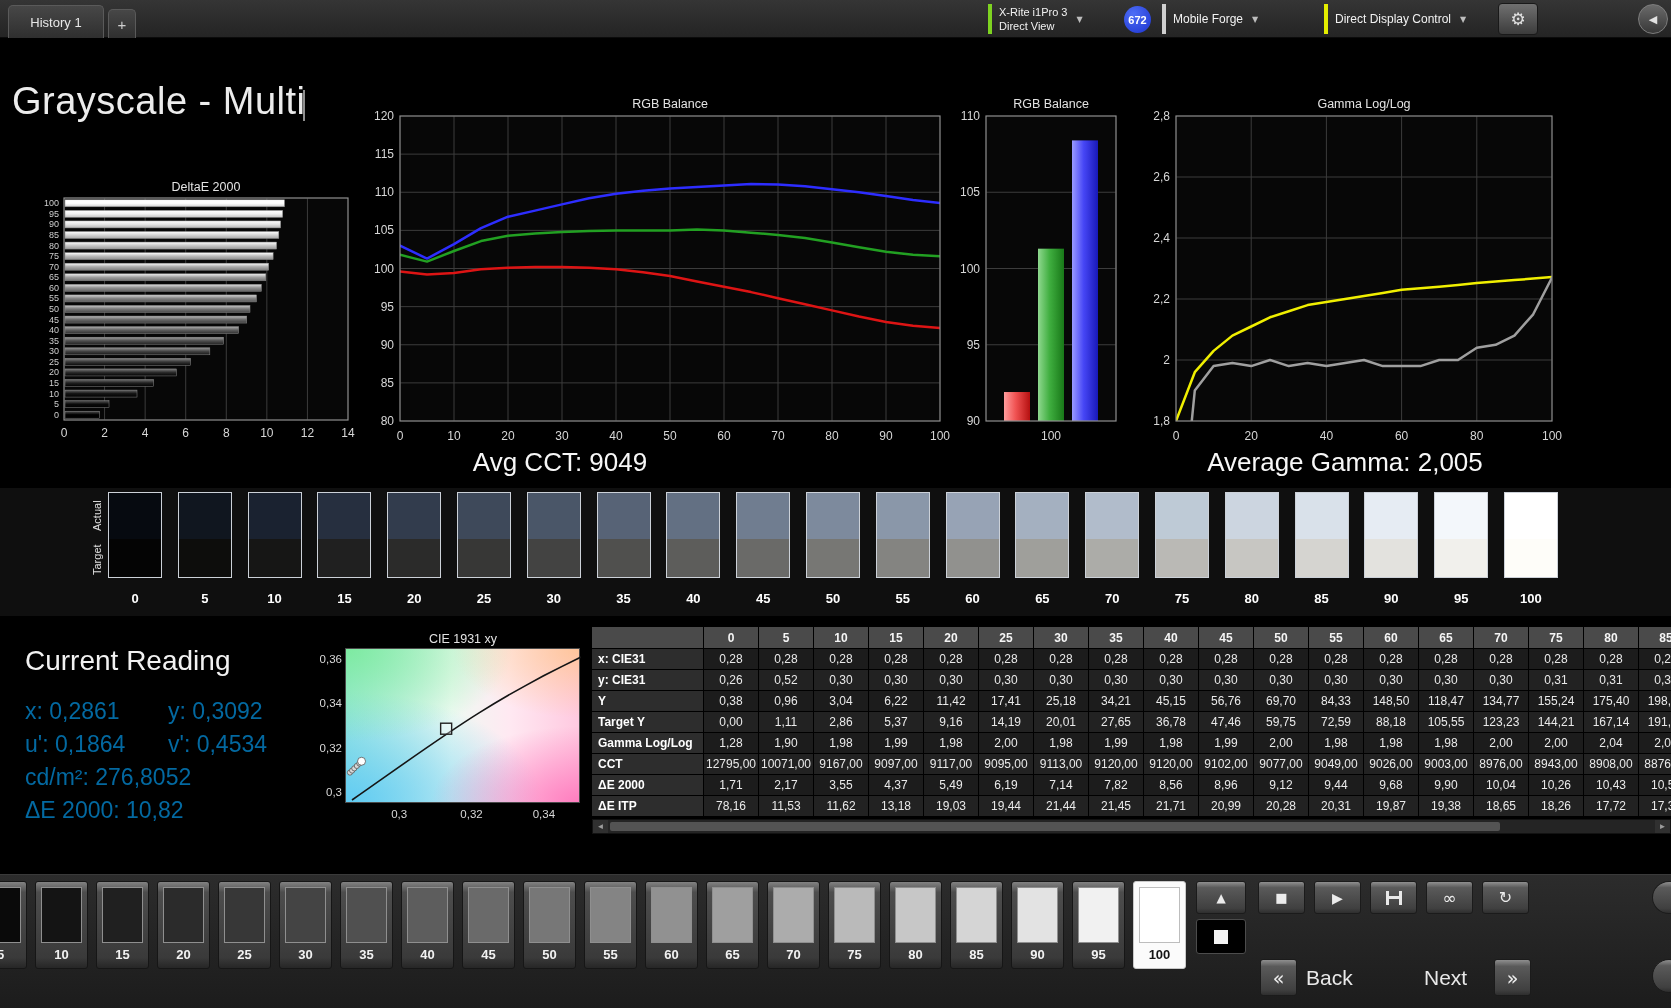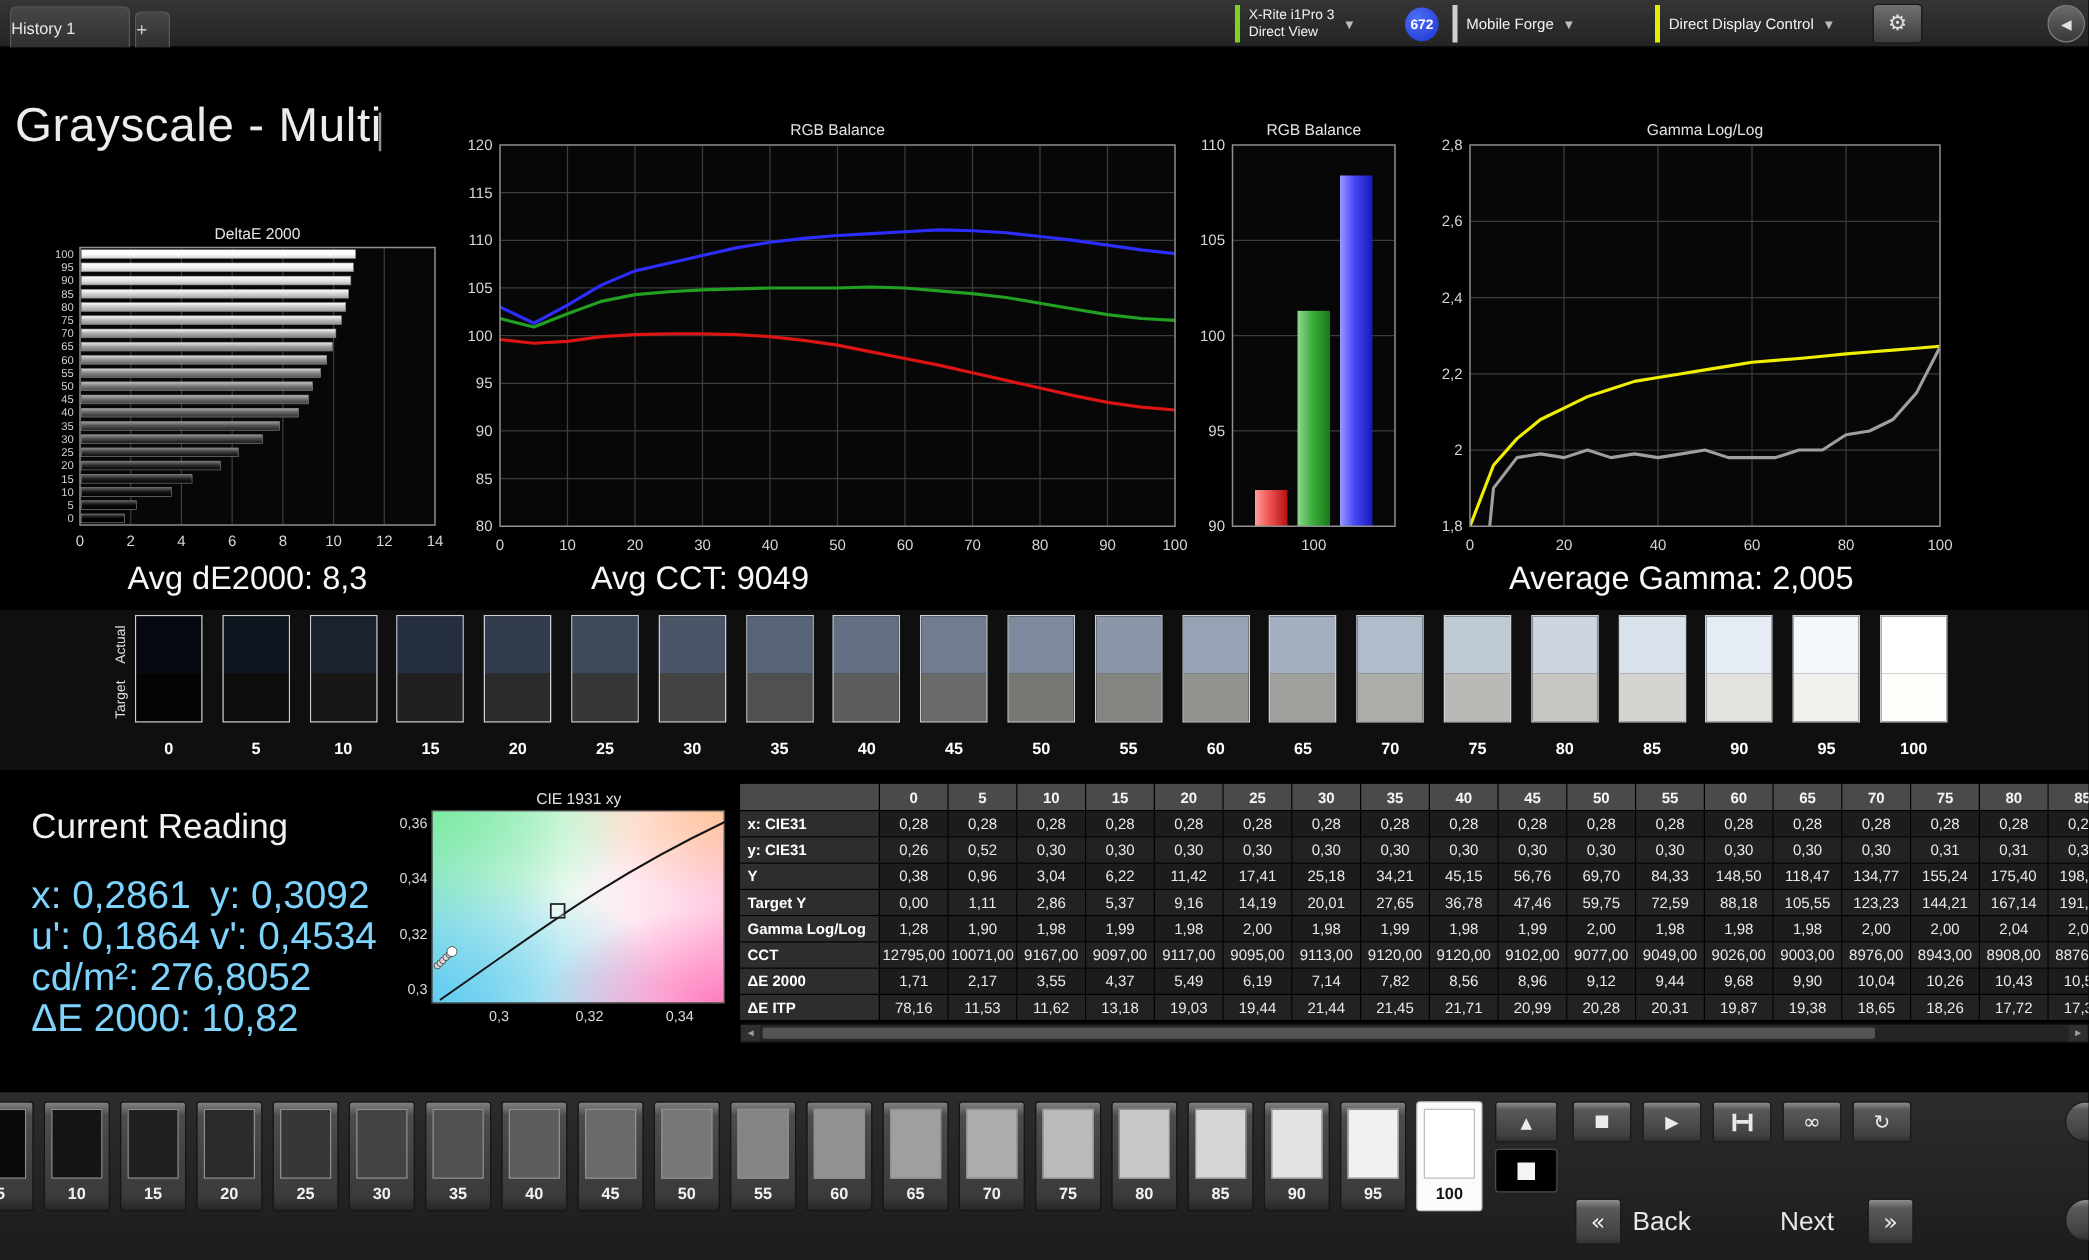--- a/index.html
+++ b/index.html
@@ -2,21 +2,21 @@
 <html><head>
 <meta charset="utf-8">
 <style>
 *{box-sizing:border-box}
 html,body{margin:0;padding:0;background:#000}
 body{font-family:"Liberation Sans",sans-serif;-webkit-font-smoothing:antialiased}
 .screen{position:relative;width:1671px;height:1008px;background:#000;overflow:hidden;color:#fff}
 
 
 .topbar{position:absolute;top:0;left:0;width:100%;height:38px;background:linear-gradient(#353535,#242424);border-bottom:1px solid #0b0b0b}
-.tab{position:absolute;top:5px;height:33px;background:linear-gradient(#474747,#2f2f2f);border:1px solid #5a5a5a;border-bottom:none;border-radius:5px 5px 0 0;display:flex;align-items:center;justify-content:flex-start;color:#e8e8e8;font-size:13px;cursor:pointer}
+.tab{position:absolute;top:5px;height:33px;background:linear-gradient(#474747,#2f2f2f);border:1px solid #5a5a5a;border-bottom:none;border-radius:5px 5px 0 0;display:flex;align-items:center;justify-content:center;color:#e8e8e8;font-size:13px;cursor:pointer}
 .tab.history{left:8px;width:96px}
 .tab.plus{left:108px;width:28px;top:9px;height:29px;color:#cfcfcf;font-size:15px}
 .tb-sec{position:absolute;top:2px;height:34px;display:flex;align-items:center;cursor:pointer}
 .accent{width:4px;height:30px;margin-right:7px;flex:0 0 4px}
 .two-line{display:flex;flex-direction:column;justify-content:center;font-size:11px;line-height:1.3;color:#f2f2f2;white-space:nowrap}
 .one-line{font-size:12px;color:#f2f2f2;white-space:nowrap}
 .chev{font-size:8px;color:#bdbdbd;margin-left:9px}
 .badge{position:absolute;left:1124px;top:6px;width:27px;height:27px;border-radius:50%;background:radial-gradient(circle at 35% 30%,#4e6ef6,#1225c4);color:#fff;font-size:11px;font-weight:bold;display:flex;align-items:center;justify-content:center}
 .gear-btn{position:absolute;left:1498px;top:3px;width:40px;height:32px;background:linear-gradient(#707070,#3c3c3c);border:1px solid #191919;border-radius:4px;display:flex;align-items:center;justify-content:center;font-size:17px;color:#e2e2e2;cursor:pointer}
 .corner-btn{position:absolute;left:1638px;top:4px;width:30px;height:30px;border-radius:50%;background:linear-gradient(#6a6a6a,#383838);border:1px solid #7d7d7d;display:flex;align-items:center;justify-content:center;font-size:11px;color:#e2e2e2;cursor:pointer}
@@ -51,21 +51,21 @@
 #vl-target{top:52px;height:40px}
 .swatches{position:absolute;left:108px;top:4px;width:1450px;display:flex;justify-content:space-between}
 .swatch{width:54px}
 .patch{height:86px;border:1px solid #ccd1d8;overflow:hidden}
 .patch-actual{height:55%}
 .patch-target{height:45%}
 .swatch-label{text-align:center;font-weight:bold;font-size:13px;color:#fff;margin-top:13px}
 
 
 .cr-title{position:absolute;left:25px;top:645px;font-size:28px;color:#f2f2f2}
-.cr{position:absolute;font-size:31px;color:#7dd3fc;white-space:nowrap}
+.cr{position:absolute;font-size:23px;color:#0369a1;white-space:nowrap}
 #cr-x{left:25px;top:698px}#cr-y{left:168px;top:698px}
 #cr-u{left:25px;top:731px}#cr-v{left:168px;top:731px}
 #cr-lum{left:25px;top:764px}
 #cr-de{left:25px;top:797px}
 
 
 .cie-wrap{position:absolute;left:330px;top:632px;width:266px;height:200px}
 .cie-title{position:absolute;top:0;left:0;width:100%;text-align:center;font-size:12.5px;color:#e2e2e2}
 .cie-plot{position:absolute;left:15px;top:16px;width:235px;height:155px;
  background:
@@ -446,21 +446,20 @@
       <defs>
         <clipPath id="svg-gamma-clip">
           <rect x="46" y="20" width="376" height="305"></rect>
         </clipPath>
       </defs>
       <polyline points="46.0,325.0 64.8,276.2 83.6,254.9 102.4,239.6 121.2,230.5 140.0,221.3 158.8,215.2 177.6,209.1 196.4,206.0 215.2,203.0 234.0,199.9 252.8,196.9 271.6,193.8 290.4,192.3 309.2,190.8 328.0,189.0 346.8,187.1 365.6,185.6 384.4,184.1 403.2,182.6 422.0,181.0" fill="none" stroke="#f0ef00" stroke-width="2.5" stroke-linejoin="round" stroke-linecap="round" clip-path="url(#svg-gamma-clip)"></polyline>
       <polyline points="46.0,483.6 64.8,294.5 83.6,270.1 102.4,267.1 121.2,270.1 140.0,264.0 158.8,270.1 177.6,267.1 196.4,270.1 215.2,267.1 234.0,264.0 252.8,270.1 271.6,270.1 290.4,270.1 309.2,264.0 328.0,264.0 346.8,251.8 365.6,248.8 384.4,239.6 403.2,218.3 422.0,181.6" fill="none" stroke="#9f9f9f" stroke-width="2.5" stroke-linejoin="round" stroke-linecap="round" clip-path="url(#svg-gamma-clip)"></polyline>
       <rect x="46" y="20" width="376" height="305" class="frame"></rect>
     </svg>
 
-  <div class="stat" id="stat-de">Avg dE2000: 8,3</div>
   <div class="stat" id="stat-cct">Avg CCT: 9049</div>
   <div class="stat" id="stat-gamma">Average Gamma: 2,005</div>
 
   <div class="swatch-strip">
     <div class="v-label" id="vl-actual">Actual</div>
     <div class="v-label" id="vl-target">Target</div>
     <div class="swatches" id="swatches">
         <div class="swatch">
           <div class="patch">
             <div class="patch-actual" style="background: rgb(6, 10, 16);"></div>

